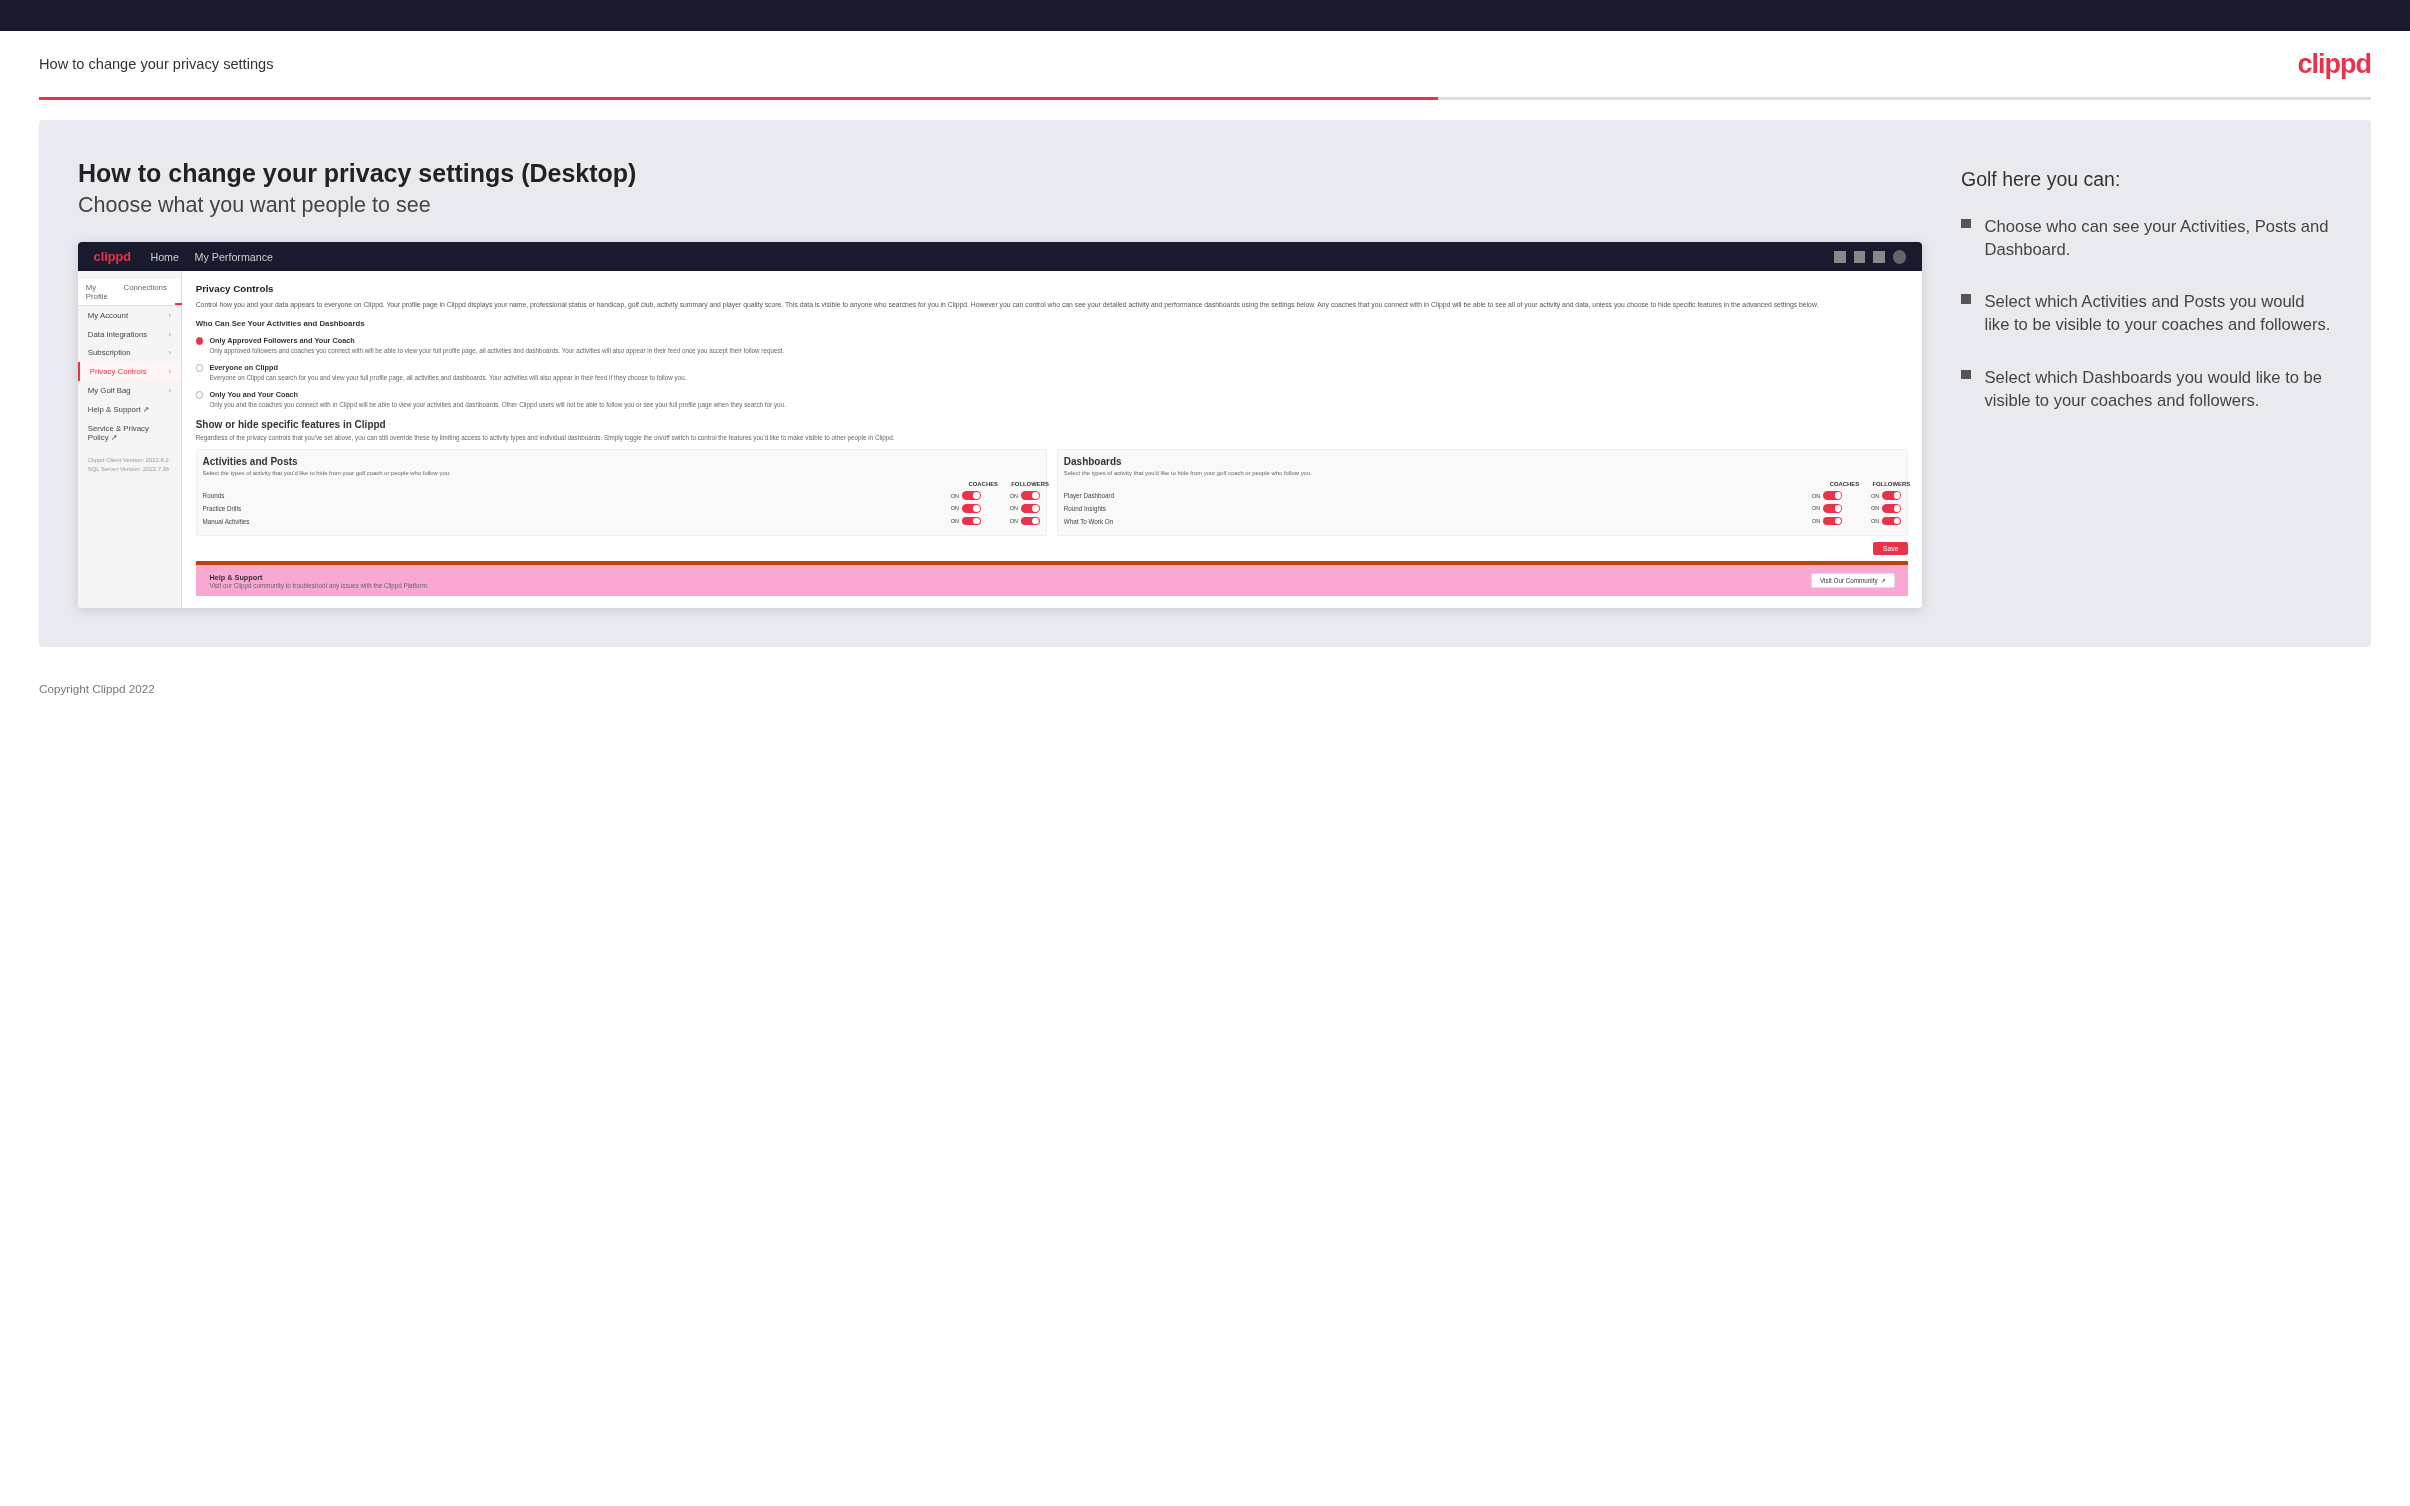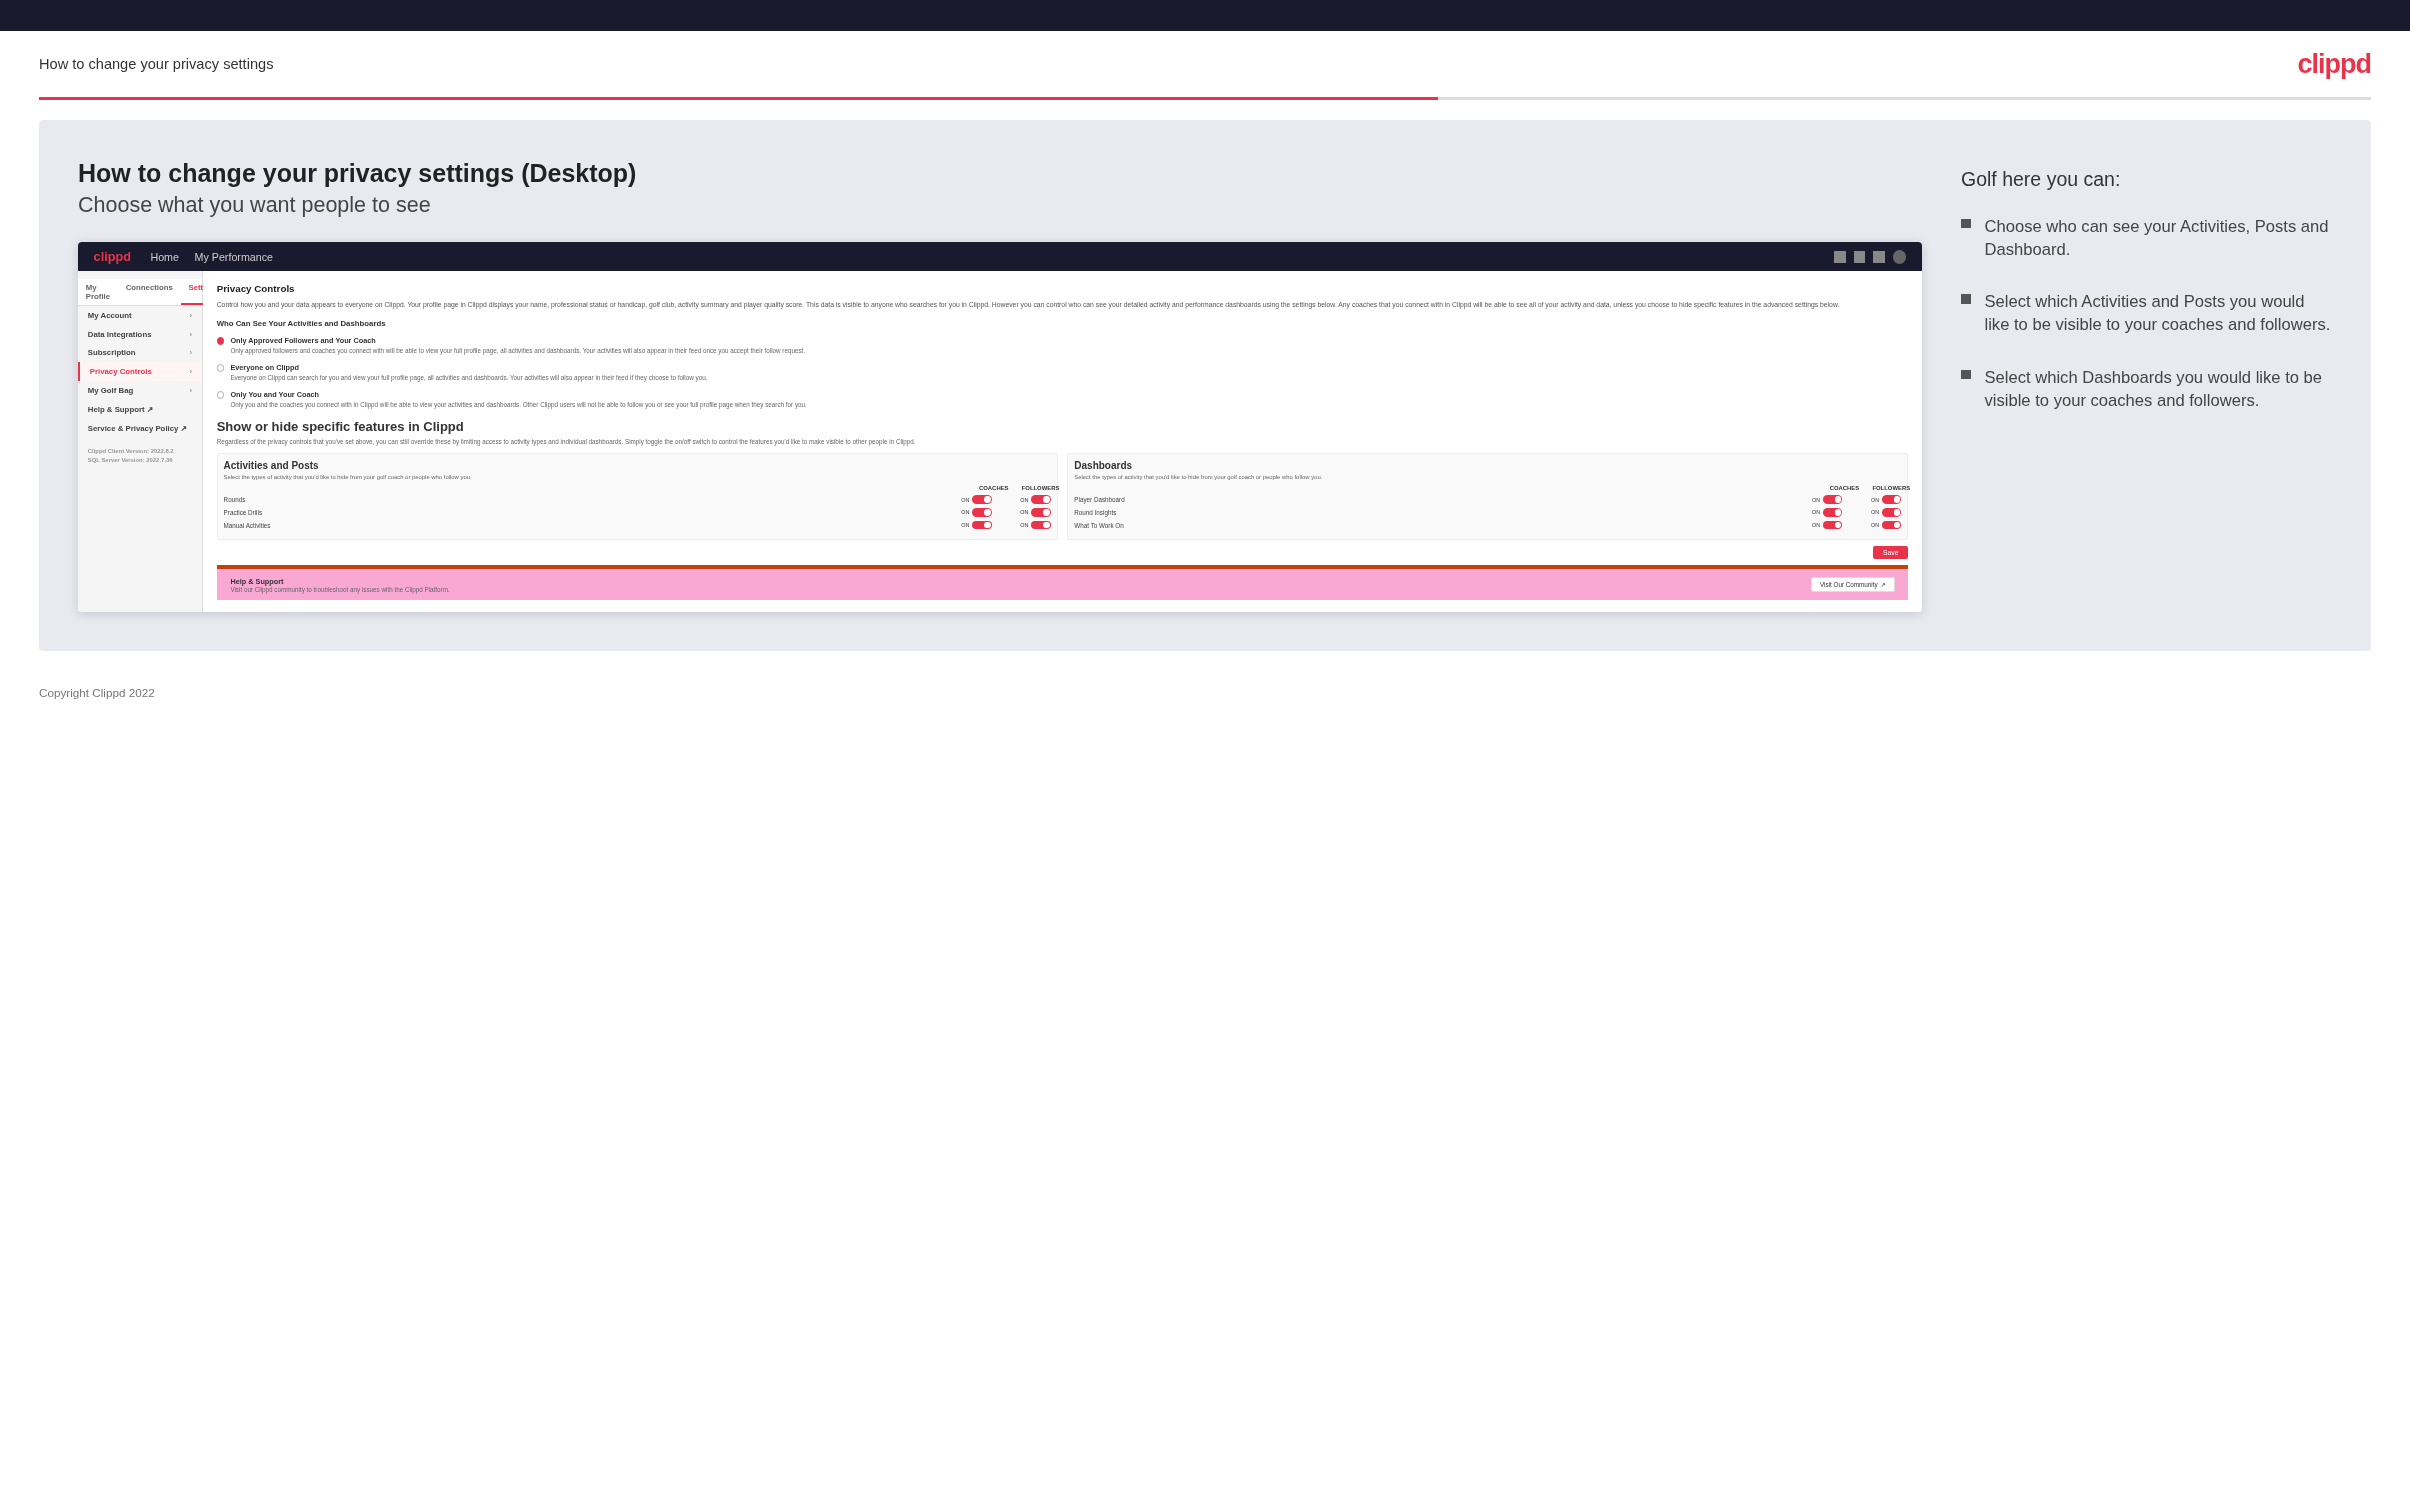--- a/index.html
+++ b/index.html
@@ -110,25 +110,24 @@
       height: 13.7px;
       background: #666;
       border-radius: 50%;
     }
 
     .app-body {
       display: flex;
     }
 
     .app-sidebar {
-      width: 125px;
+      width: 104px;
       background: #f5f5f5;
       border-right: 1px solid #ddd;
       padding: 7.8px 0;
-      font-weight: bold;
     }
 
     .app-sidebar-tabs {
       display: flex;
       border-bottom: 1px solid #ddd;
       background: #fff;
     }
 
     .app-sidebar-tab {
       font-size: 7.8px;
@@ -221,21 +220,21 @@
       color: #666;
       line-height: 1.3;
       margin-top: 2px;
     }
 
     .features-section {
       margin-top: 9.8px;
     }
 
     .features-title {
-      font-size: 13px;
+      font-size: 10px;
       font-weight: 600;
       color: #333;
       margin-bottom: 3.9px;
     }
 
     .features-desc {
       font-size: 6.3px;
       color: #666;
       margin-bottom: 7.8px;
     }

